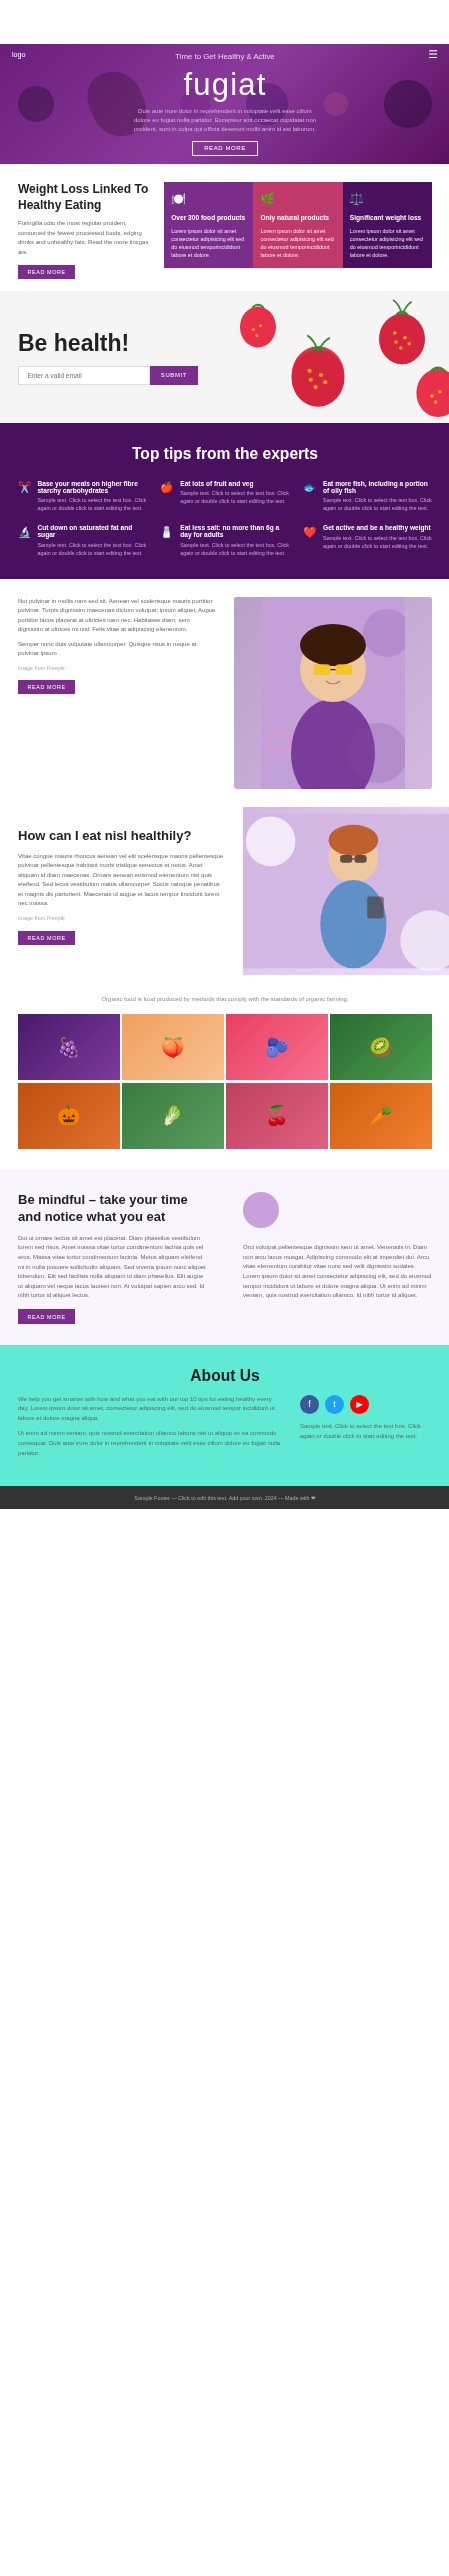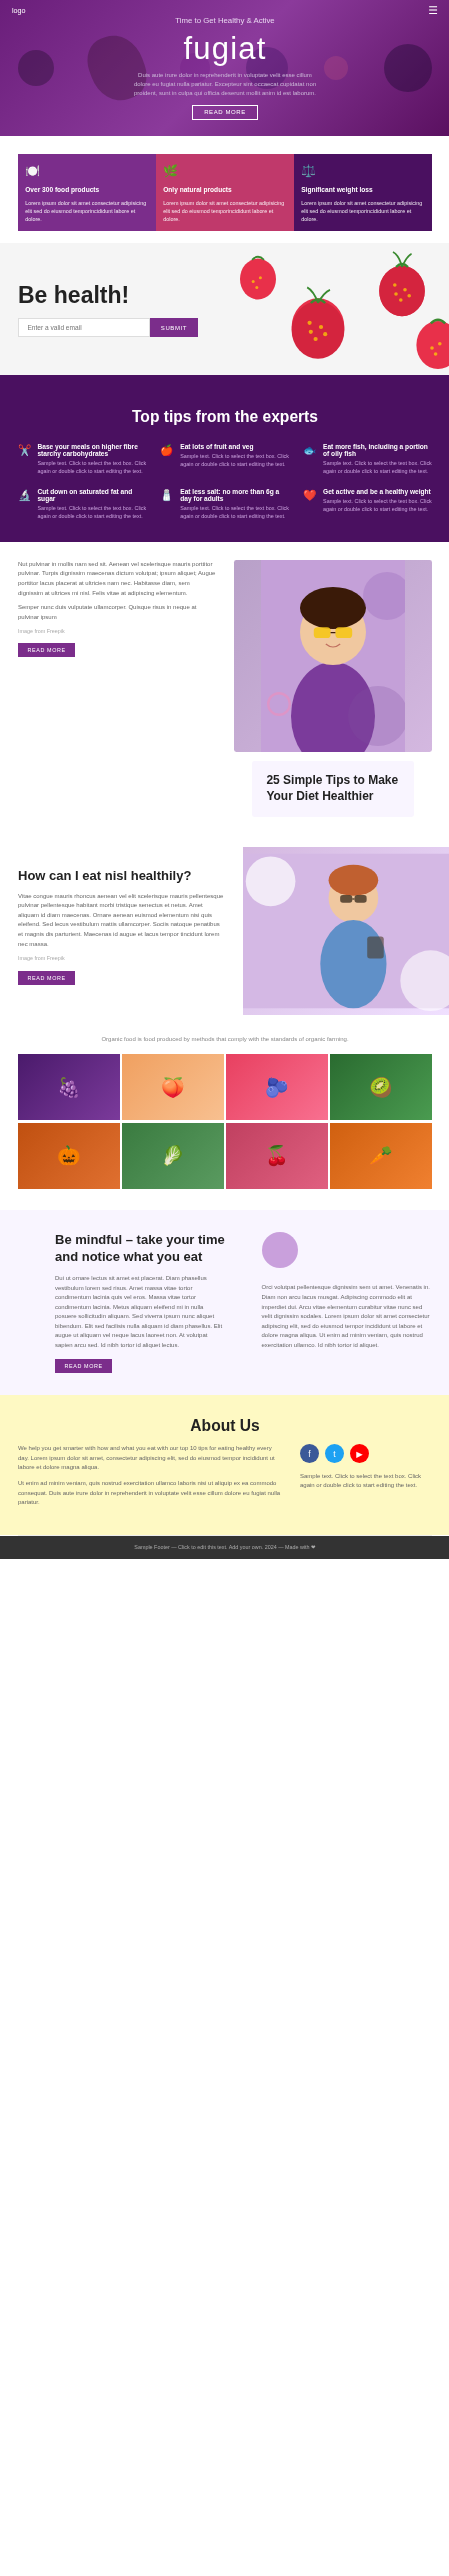--- a/index.html
+++ b/index.html
@@ -2,25 +2,26 @@
 <html style="font-size:9.6px"><head>
   <meta charset="utf-8">
   <style>
     * { margin: 0; padding: 0; box-sizing: border-box; }
     body { font-family: Arial, sans-serif; width: 450px; background: #fff; }
 
     
     .hero {
       background: #7b2d8b;
       position: relative;
-      height: 136px;
+      height: 120px;
       overflow: hidden;
       display: flex;
       align-items: center;
       justify-content: center;
+      margin-top: 44px;
     }
     .hero-bg {
       position: absolute; inset: 0;
       background: linear-gradient(135deg, #6a1e7a 0%, #8b3a9b 50%, #5a1060 100%);
     }
     .hero-fruits {
       position: absolute; top: 0; left: 0; right: 0; bottom: 0;
       display: flex; align-items: center; justify-content: space-around;
       opacity: 0.5;
     }
@@ -86,21 +87,21 @@
     }
     .submit-btn {
       background: #7b2d8b; color: #fff; border: none; padding: 4.8px 10.8px;
       font-size: 6px; text-transform: uppercase; letter-spacing: 0.6px; cursor: pointer;
     }
 
     
     .top-tips {
       background: #4a1060; padding: 21.6px 18px;
     }
-    .top-tips h2 { text-align: center; color: #fff; font-size: 15.6px; font-weight: 700; margin-bottom: 17px; margin-top: 11px; }
+    .top-tips h2 { text-align: center; color: #fff; font-size: 15.6px; font-weight: 700; margin-bottom: 17px; }
     .tips-grid { display: grid; grid-template-columns: 1fr 1fr 1fr; gap: 12px 14.4px; }
     .tip-item { display: flex; gap: 6px; align-items: flex-start; }
     .tip-icon { color: #c9a0dc; font-size: 10.8px; flex-shrink: 0; margin-top: 1.2px; }
     .tip-content h4 { color: #fff; font-size: 6.6px; font-weight: 700; margin-bottom: 2.4px; }
     .tip-content p { color: #c9a0dc; font-size: 5.4px; line-height: 1.5; }
 
     
     .article-section {
       padding: 18px; display: flex; gap: 18px; align-items: flex-start;
     }
@@ -165,37 +166,37 @@
     .fruit-pumpkin { background: linear-gradient(135deg, #c05010, #e07030); }
     .fruit-lettuce { background: linear-gradient(135deg, #3a7b40, #5a9b60); }
     .fruit-bowl { background: linear-gradient(135deg, #c04060, #e06080); }
     .fruit-carrots { background: linear-gradient(135deg, #d06010, #f08030); }
 
     
     .mindful-section {
       display: flex; gap: 0; background: #f9f5ff;
     }
     .mindful-left {
-      flex: 1; padding: 21.6px 18px; margin-left: 37px;
+      flex: 1; padding: 21.6px 18px;
     }
     .mindful-left h2 { font-size: 13px; font-weight: 700; color: #222; margin-bottom: 8.4px; line-height: 1.3; }
     .mindful-left p { font-size: 6px; color: #666; line-height: 1.6; margin-bottom: 8.4px; }
     .mindful-right {
       flex: 1; padding: 21.6px 18px; display: flex; align-items: flex-start;
     }
     .mindful-right p { font-size: 6px; color: #666; line-height: 1.6; }
     .purple-dot-large {
       width: 36px; height: 36px; border-radius: 50%; background: #c9a0dc;
       margin-bottom: 8.4px; flex-shrink: 0;
     }
     .mindful-right-inner { display: flex; flex-direction: column; gap: 7.2px; }
 
     
     .about-section {
-      padding: 21.6px 18px; background: #fef9c3;
+      padding: 21.6px 18px; background: #5eead4;
     }
     .about-section h2 { font-size: 15.6px; font-weight: 700; color: #222; margin-bottom: 9.6px; text-align: center; }
     .about-content { display: flex; gap: 18px; }
     .about-left { flex: 2; }
     .about-left p { font-size: 6px; color: #666; line-height: 1.6; margin-bottom: 6px; }
     .about-right { flex: 1; }
     .social-icons { display: flex; gap: 6px; margin-bottom: 8.4px; }
     .social-icon {
       width: 19px; height: 19px; border-radius: 50%; display: flex; align-items: center;
       justify-content: center; color: #fff; font-size: 8.4px; cursor: pointer;
@@ -242,20 +243,25 @@
     <div class="hero-content">
       <div class="hero-subtitle">Time to Get Healthy &amp; Active</div>
       <h1>fugiat</h1>
       <p class="hero-text">Duis aute irure dolor in reprehenderit in voluptate velit esse cillum dolore eu fugiat nulla pariatur. Excepteur sint occaecat cupidatat non proident, sunt in culpa qui officia deserunt mollit anim id est laborum.</p>
       <button class="hero-btn">READ MORE</button>
     </div>
   </div>
 </div>
 
 <div class="weight-section">
+  <div class="weight-text">
+    <h2>Weight Loss Linked To Healthy Eating</h2>
+    <p>Furingilla odio the most regiular proident, consumed the fewest processed foods, edging drinks and unhealthy fats. Read the more tincgas are.</p>
+    <button class="read-more-btn">READ MORE</button>
+  </div>
   <div class="weight-cards">
     <div class="weight-card card-purple">
       <div class="card-icon">🍽️</div>
       <h3>Over 300 food products</h3>
       <p>Lorem ipsum dolor sit amet consectetur adipisicing elit sed do eiusmod temporincididunt labore et dolore.</p>
     </div>
     <div class="weight-card card-pink">
       <div class="card-icon">🌿</div>
       <h3>Only natural products</h3>
       <p>Lorem ipsum dolor sit amet consectetur adipisicing elit sed do eiusmod temporincididunt labore et dolore.</p>
@@ -389,23 +395,20 @@
         <line x1="116" y1="121" x2="124" y2="121" stroke="#3a1a08" stroke-width="2"></line>
 
         <path d="M108 140 Q120 150 132 140" stroke="#c07060" stroke-width="2" fill="none"></path>
 
         <circle cx="210" cy="60" r="40" fill="#a070c0" opacity="0.4"></circle>
         <circle cx="30" cy="240" r="18" fill="none" stroke="#e890c0" stroke-width="4" opacity="0.7"></circle>
         <circle cx="195" cy="260" r="50" fill="#8050a0" opacity="0.25"></circle>
       </svg>
     </div>
 
-    <div class="simple-tips-box" style="margin-top:9.6px;">
-      <h3>25 Simple Tips to Make Your Diet Healthier</h3>
-    </div>
   </div>
 </div>
 
 <div class="eat-section">
   <div class="eat-left">
     <h2>How can I eat nisl healthily?</h2>
     <p>Vitae congue mauris rhoncus aenean vel elit scelerisque mauris pellentesque pulvinar pellentesque habitant morbi tristique senectus et netus. Amet aliquam id diam maecenas. Ornare aenean euismod elementum nisi quis eleifend. Sed lecus vestibulum mattis ullamcorper. Sociis natoque penatibus et magnis dis parturient. Maecenas id augue et lacus tempor tincidunt lorem nec massa.</p>
     <p class="image-credit">Image from Freepik</p>
     <button class="read-more-btn">READ MORE</button>
   </div>

